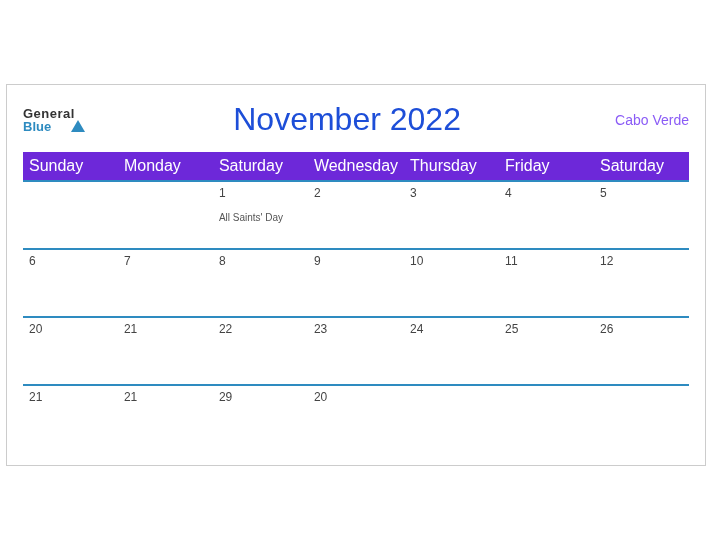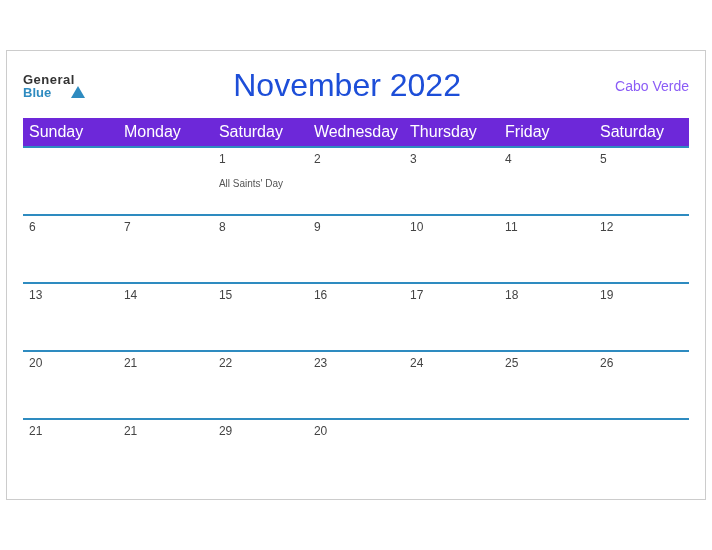--- a/index.html
+++ b/index.html
@@ -171,43 +171,20 @@
           </td>
           <td>
             <span class="day-number">11</span>
           </td>
           <td>
             <span class="day-number">12</span>
           </td>
         </tr>
         <tr>
           <td>
-            <span class="day-number">13</span>
-          </td>
-          <td>
-            <span class="day-number">14</span>
-          </td>
-          <td>
-            <span class="day-number">15</span>
-          </td>
-          <td>
-            <span class="day-number">16</span>
-          </td>
-          <td>
-            <span class="day-number">17</span>
-          </td>
-          <td>
-            <span class="day-number">18</span>
-          </td>
-          <td>
-            <span class="day-number">19</span>
-          </td>
-        </tr>
-        <tr>
-          <td>
             <span class="day-number">20</span>
           </td>
           <td>
             <span class="day-number">21</span>
           </td>
           <td>
             <span class="day-number">22</span>
           </td>
           <td>
             <span class="day-number">23</span>

